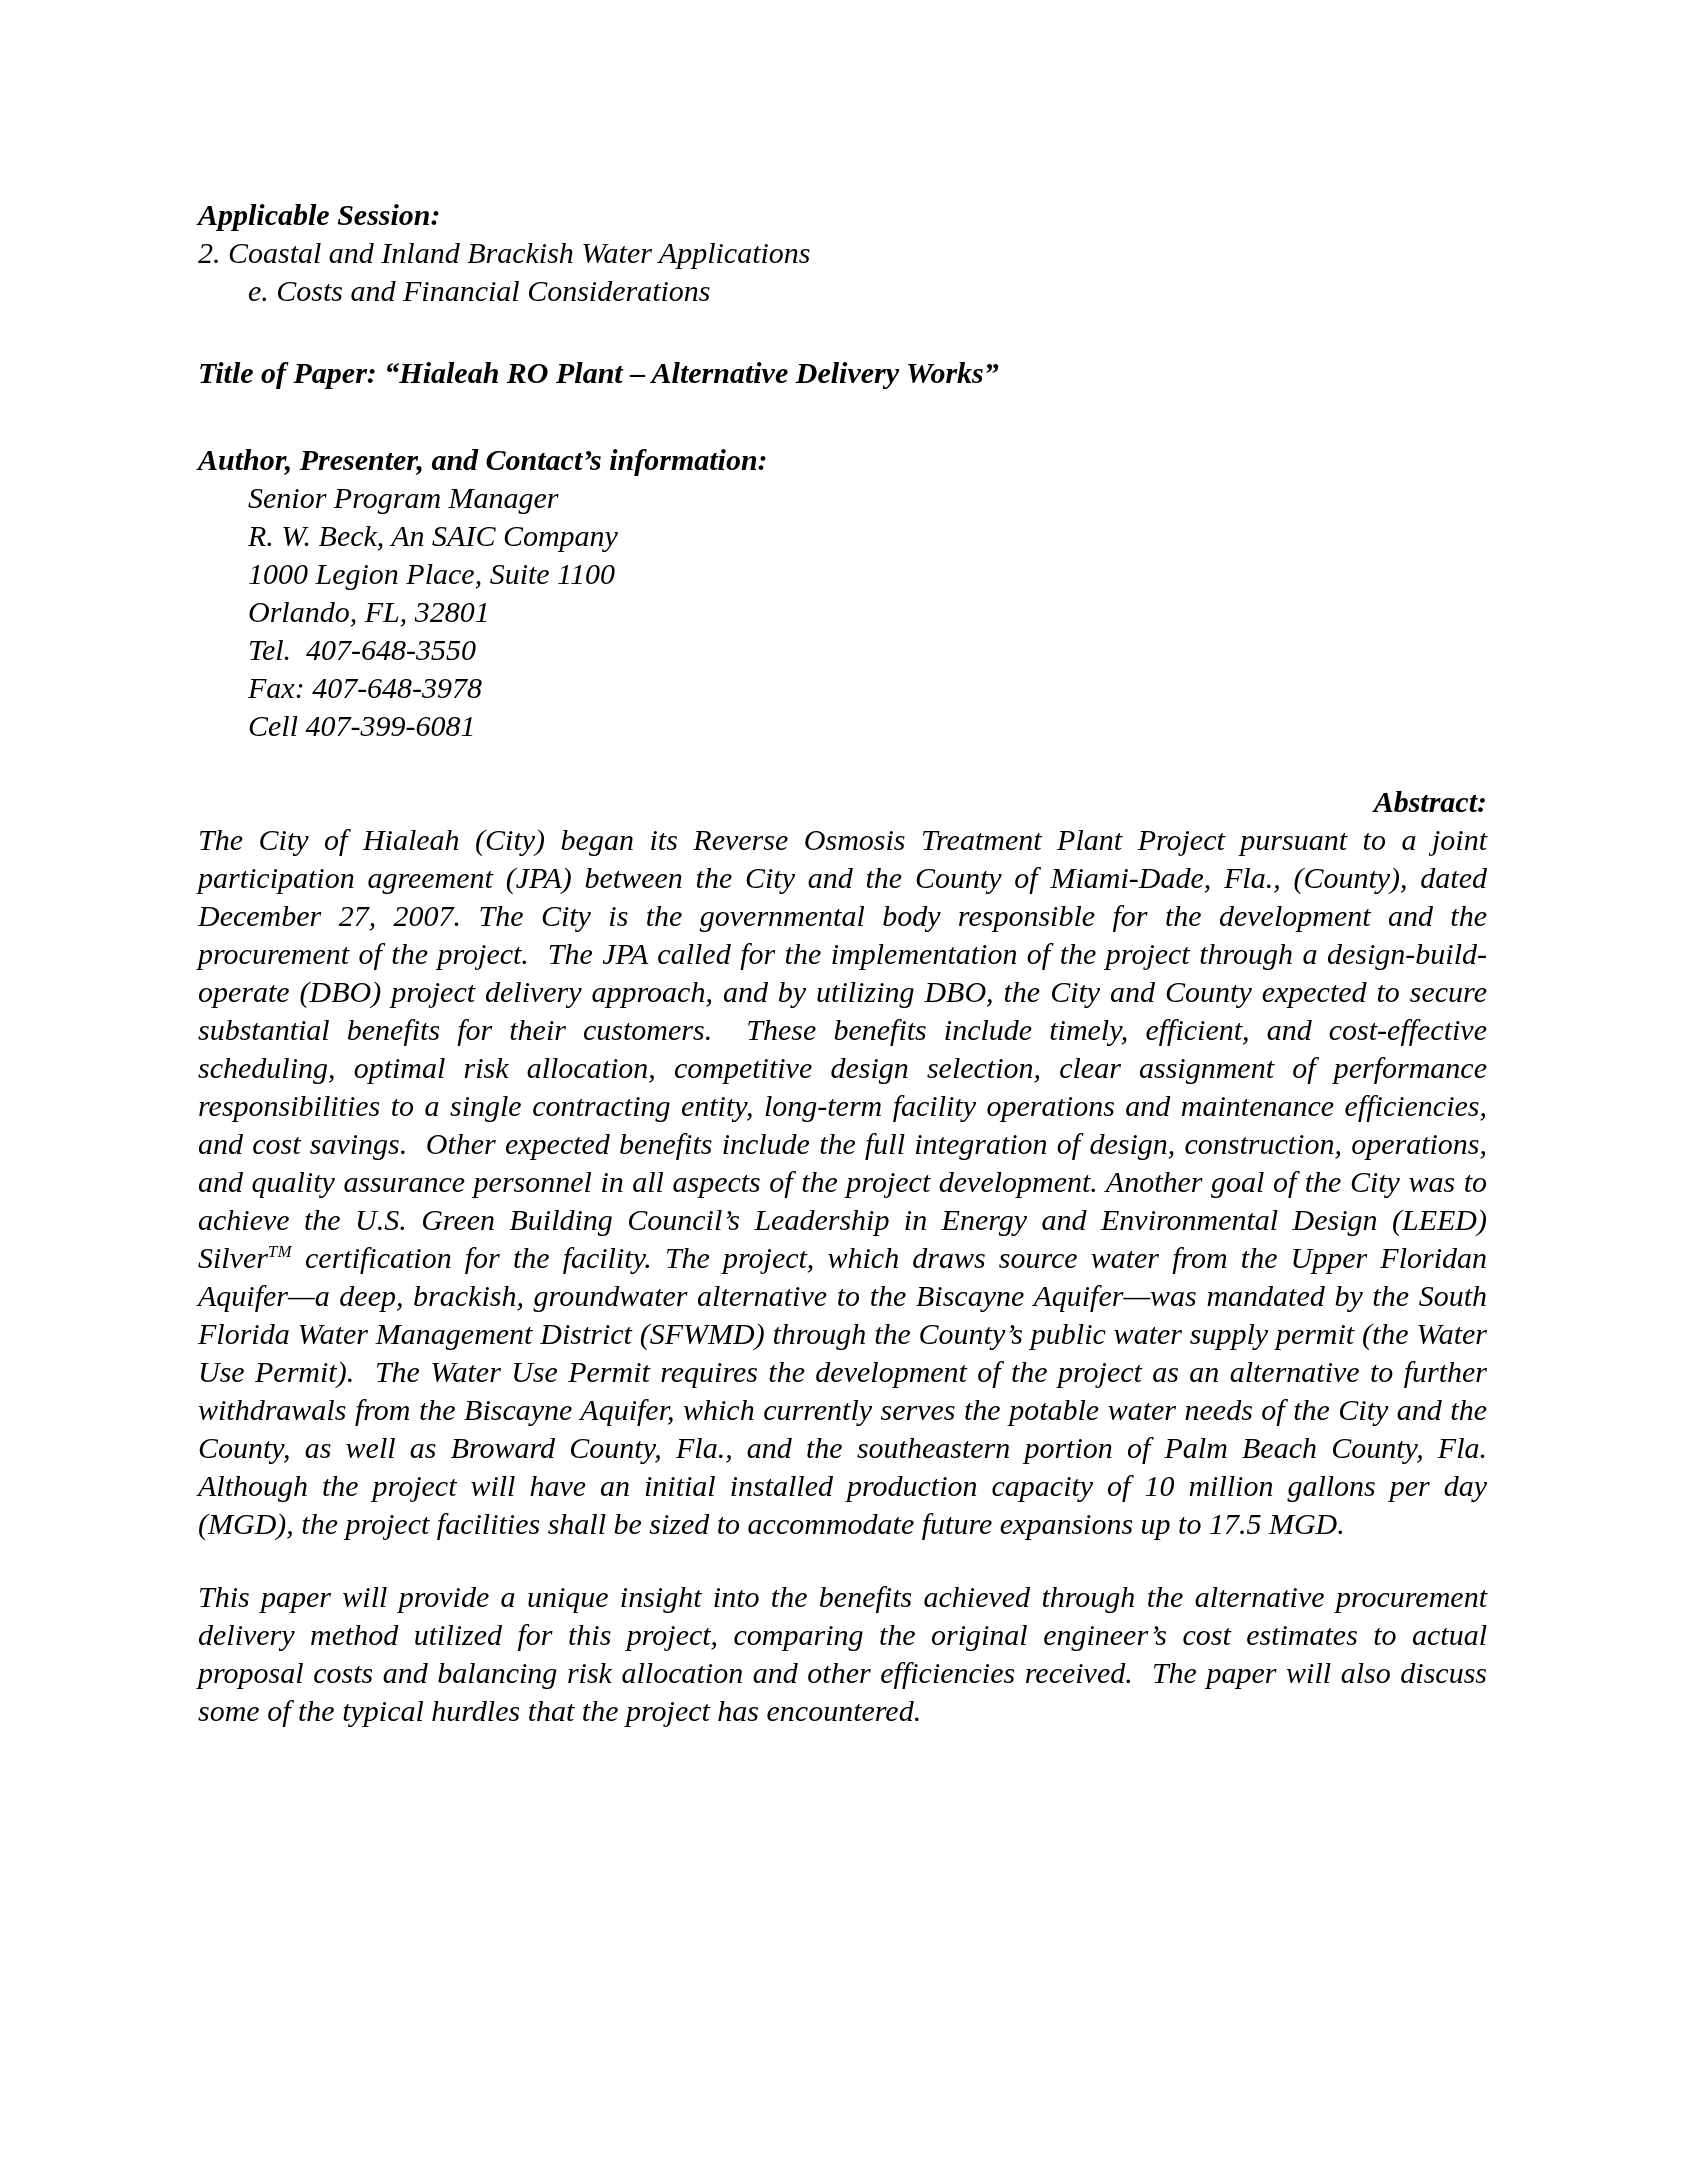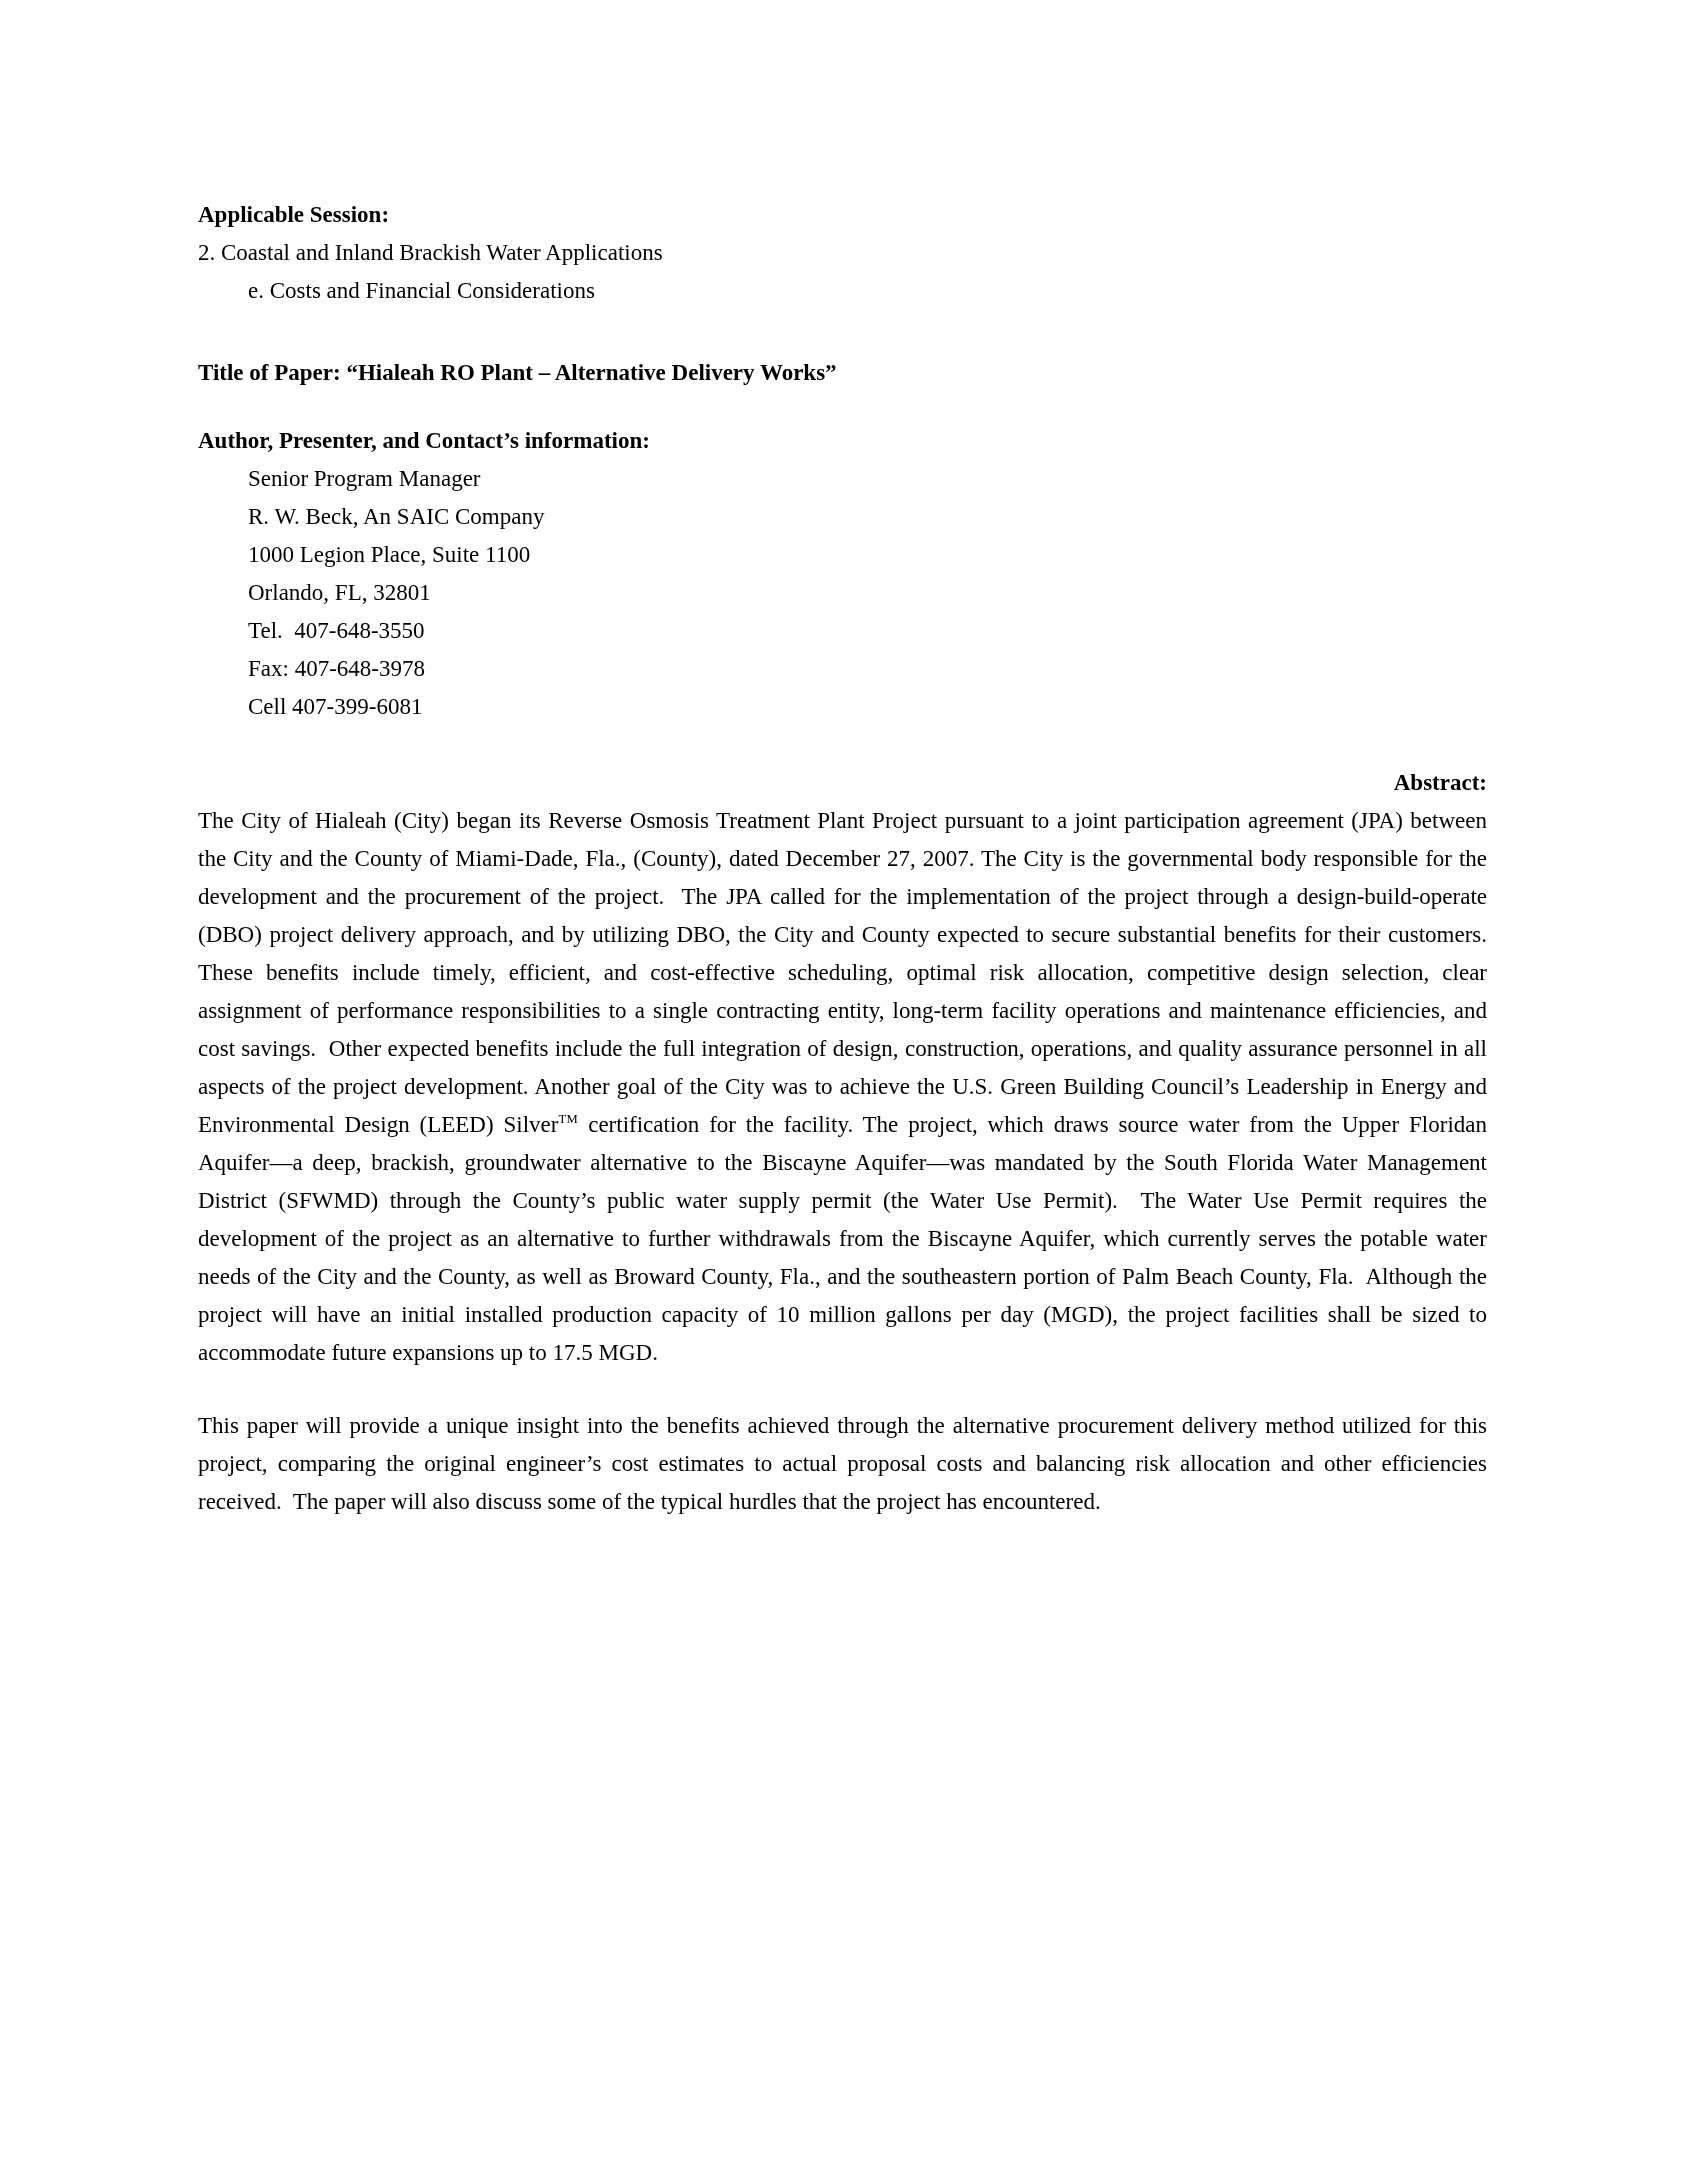--- a/index.html
+++ b/index.html
@@ -16,29 +16,30 @@
     left: 0; top: 0;
     width: 1683px; height: 2178px;
     background: var(--color-background, #ffffff);
     overflow: hidden;
   }
   .content {
     position: absolute;
     left: 198px;
     top: 196px;
     width: 1289px;
-    font-size: 23px;
+    font-size: 30px;
     line-height: 38px;
+    font-style: italic;
   }
   p { white-space: pre-wrap; }
   .bold { font-weight: bold; }
   .indent { padding-left: 50px; }
   .justify { text-align: justify; }
   .gap-title    { margin-top: 44px; }
-  .gap-author   { margin-top: 30px; }
+  .gap-author   { margin-top: 49px; }
   .gap-abstract { margin-top: 38px; text-align: right; }
   .gap-para2    { margin-top: 35px; }
   a.email {
     color: var(--color-link, #0000EE);
     text-decoration: underline;
     cursor: pointer;
   }
   sup.tm {
     font-size: 0.55em;
     vertical-align: super;

